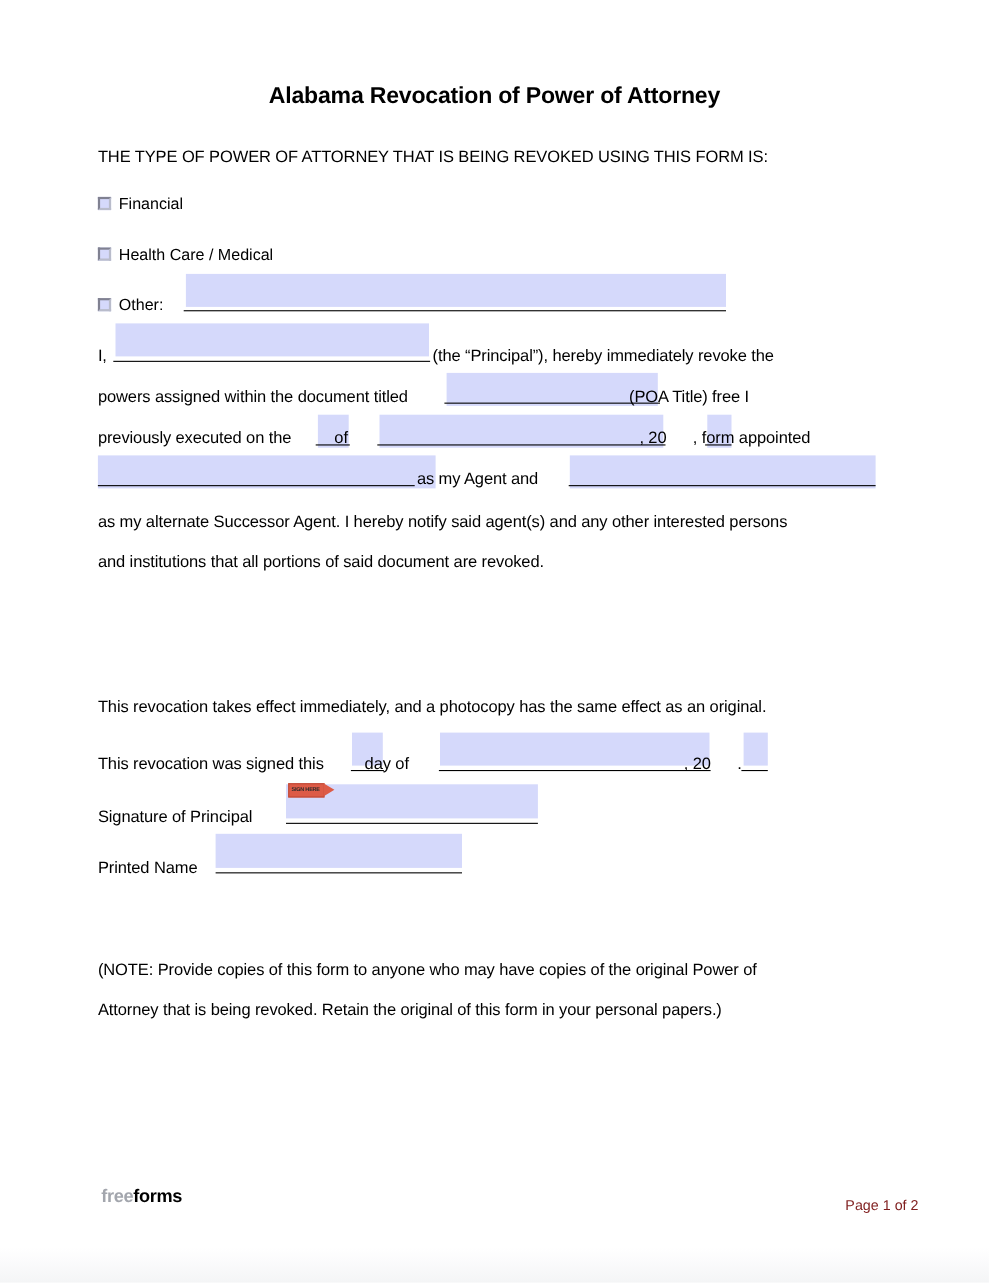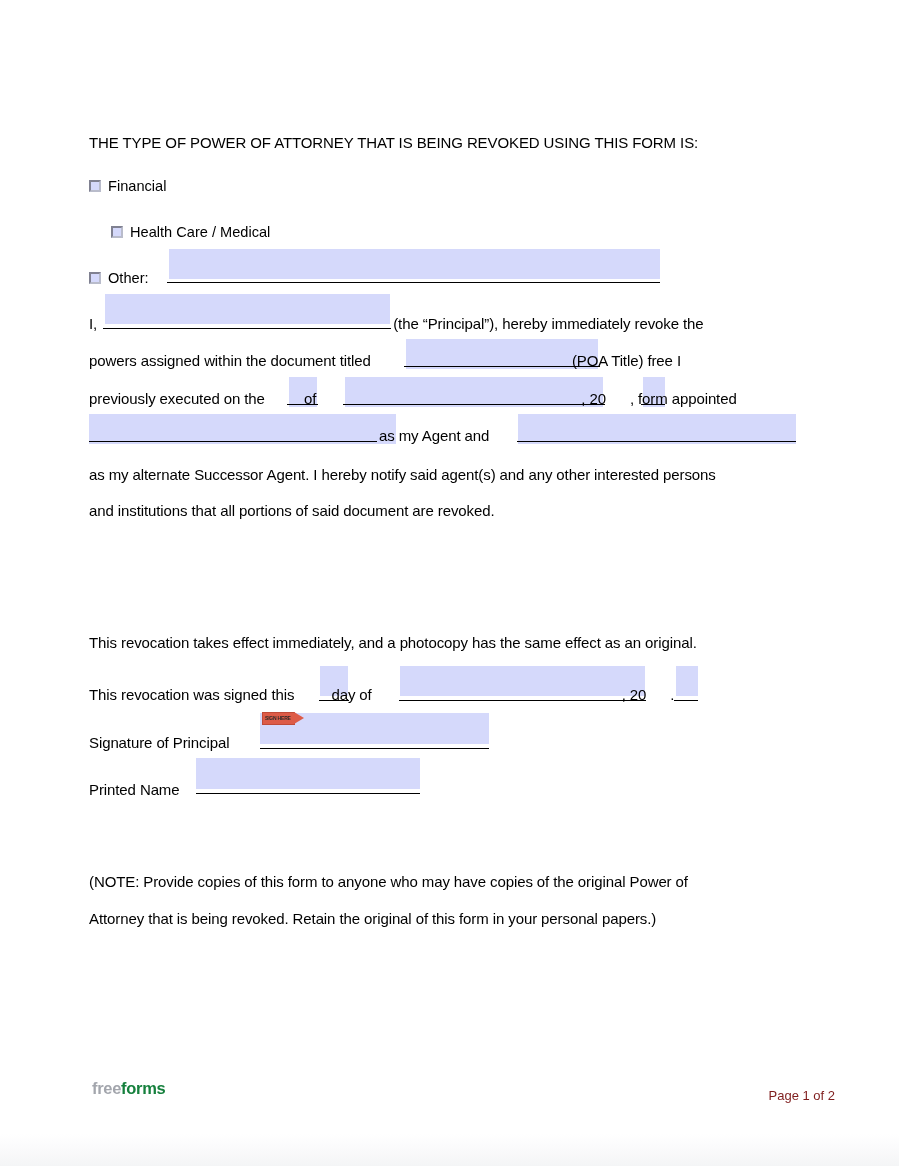--- a/index.html
+++ b/index.html
@@ -132,45 +132,46 @@
   #footer-logo {
     position: absolute;
     left: 92px;
     top: 1079px;
     font-size: 16.5px;
     font-weight: bold;
     letter-spacing: -0.3px;
     cursor: pointer;
   }
   #footer-logo .free { color: #a3a6ad; }
-  #footer-logo .forms { color: #15803d; }
+  #footer-logo .forms { color: #000000; }
 
   #footer-page {
     position: absolute;
     right: 64px;
     top: 1088px;
     font-size: 13px;
     color: #7f1d1d;
     white-space: nowrap;
     text-align: center;
   }
 </style>
 </head>
 <body>
 
 <div id="page-sheet">
 
+  <div class="doc-title">Alabama Revocation of Power of Attorney</div>
 
   <div class="body-line" style="top:135px;">THE TYPE OF POWER OF ATTORNEY THAT IS BEING REVOKED USING THIS FORM IS:</div>
 
   <div class="cbox-row" style="top:178px;">
     <span class="cbox"></span><span class="cbox-label">Financial</span>
   </div>
 
-  <div class="cbox-row" style="top:224px;margin-left:22px;">
+  <div class="cbox-row" style="top:224px;">
     <span class="cbox"></span><span class="cbox-label">Health Care / Medical</span>
   </div>
 
   <div class="field" style="left:169px; top:249px; width:491px; height:30px;"></div>
   <div class="cbox-row" style="top:270px;">
     <span class="cbox"></span><span class="cbox-label">Other:</span>
   </div>
   <div class="uline" style="left:167px; top:282px; width:493px;"></div>
 
   <div class="field" style="left:105px; top:294px; width:285px; height:30px;"></div>

